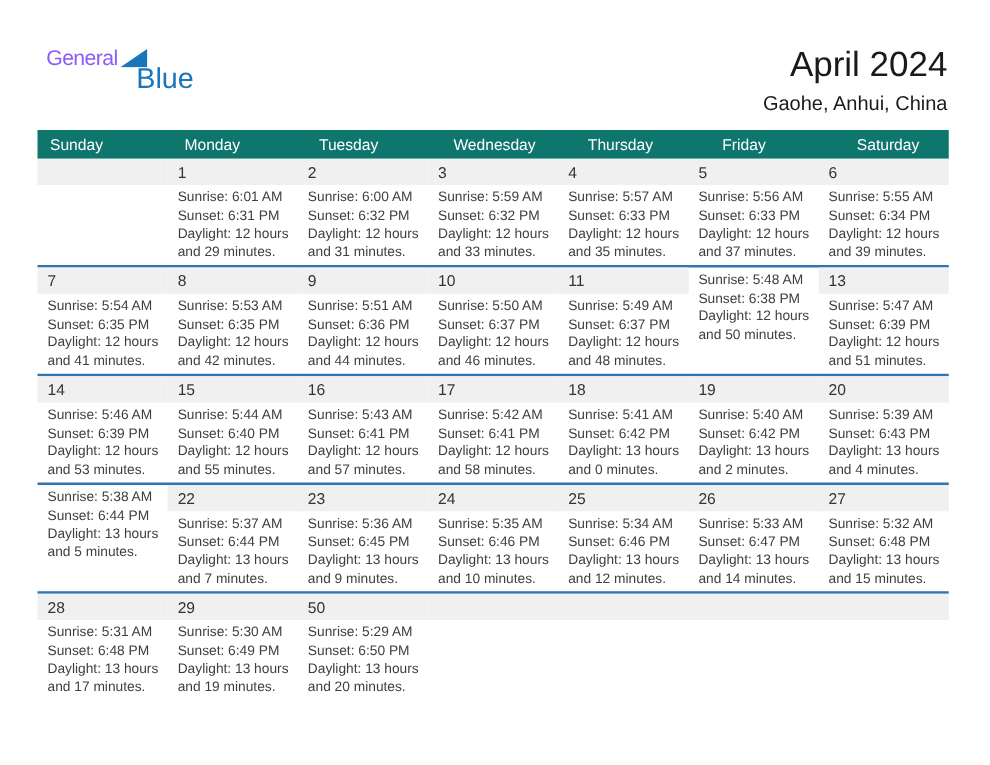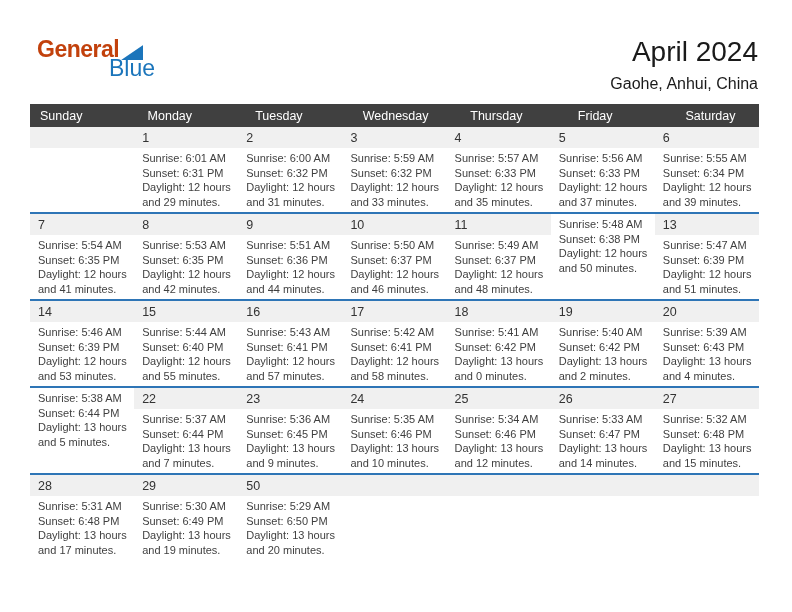--- a/index.html
+++ b/index.html
@@ -7,39 +7,39 @@
   body {
     position:relative;
     background:#ffffff;
     font-family:"Liberation Sans", sans-serif;
     overflow:hidden;
   }
 
   
   .logo { position:absolute; left:37px; top:38px; width:120px; }
   .logo-line1 { display:flex; align-items:flex-end; }
-  .logo-general { font-size:23px; color:#c2410c; letter-spacing:-0.5px; line-height:1;font-weight:bold; }
+  .logo-general { font-size:17px; color:#8b5cf6; letter-spacing:-0.5px; line-height:1; }
   .logo-triangle {
     display:inline-block; width:22px; height:15px; margin-left:2px; margin-bottom:1px;
     background:#1B75BB;
     clip-path:polygon(0 100%, 100% 100%, 100% 0);
   }
   .logo-blue { font-size:23px; color:#1B75BB; line-height:1; margin-top:-4px; margin-left:72px; }
 
   
   .title-block { position:absolute; right:34px; top:36px; text-align:right; }
   .page-title { font-size:28px; color:#1a1a1a; font-weight:400; line-height:1.15;text-align:right; }
   .page-subtitle { font-size:16px; color:#1a1a1a; margin-top:7px; }
 
   
   .calendar { position:absolute; left:30px; top:104px; width:729px; }
 
   .day-header-row {
     display:grid; grid-template-columns:repeat(7,1fr);
-    background:#404040; height:23px; align-items:center;gap:24px;
+    background:#0f766e; height:23px; align-items:center;gap:24px;
   }
   .day-header { color:#ffffff; font-size:12.5px; padding-left:10px; white-space:nowrap; }
 
   .week-row {
     display:grid; grid-template-columns:repeat(7,1fr);
     border-top:2px solid #2E75B6;
   }
   .week-row:first-of-type { border-top:none; }
 
   .day-cell { }

